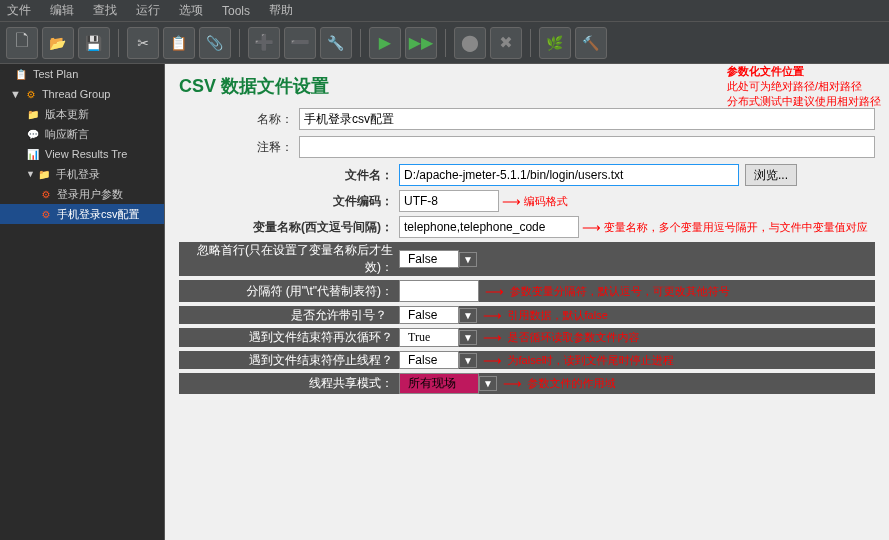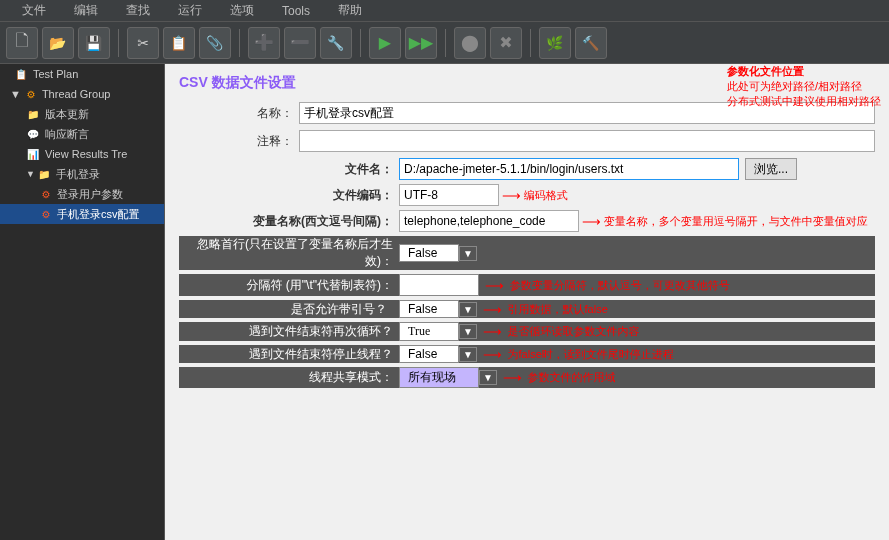--- a/index.html
+++ b/index.html
@@ -11,22 +11,22 @@
       height: 540px;
       overflow: hidden;
     }
 
     
     .menu-bar {
       background: #3c3f41;
       height: 22px;
       display: flex;
       align-items: center;
-      padding: 0 18px;
-      gap: 20px;
+      padding: 0 3px;
+      gap: 11px;
       border-bottom: 1px solid #555;
     }
     .menu-item {
       color: #bbbbbb;
       font-size: 12px;
       cursor: pointer;
       padding: 0 4px;
     }
 
     
@@ -100,23 +100,23 @@
     
     .content {
       flex: 1;
       background: #f0f0f0;
       overflow-y: auto;
       padding: 10px 14px;
       position: relative;
     }
 
     .content-title {
-      font-size: 14px;
+      font-size: 18px;
       font-weight: bold;
-      color: #8b5cf6;
+      color: #15803d;
       margin-bottom: 10px;
     }
 
     .form-row {
       display: flex;
       align-items: center;
       margin-bottom: 6px;
     }
     .form-label {
       width: 120px;
@@ -373,21 +373,21 @@
         <span style="background:#fff; border:1px solid #888; padding:1px 8px; font-size:12px; min-width:60px;">False</span>
         <span style="background:#555; color:#fff; border:1px solid #888; padding:1px 3px; font-size:10px; cursor:pointer;">▼</span>
       </div>
       <span class="red-arrow" style="color:red; font-size:13px; margin:0 6px;">⟶</span>
       <span style="color:red; font-size:11px;">为false时，读到文件尾时停止进程</span>
     </div>
 
     <div class="full-dark-row">
       <span style="color:#fff; font-size:12px; padding:0 6px; width:220px; text-align:right; flex-shrink:0;">线程共享模式：</span>
       <div style="display:flex; align-items:center;">
-        <span style="background:#c4b5fd; border:1px solid #888; padding:1px 8px; font-size:12px; min-width:80px;">所有现场</span>
+        <span style="background:#be185d; border:1px solid #888; padding:1px 8px; font-size:12px; min-width:80px;">所有现场</span>
         <span style="background:#555; color:#fff; border:1px solid #888; padding:1px 3px; font-size:10px; cursor:pointer;">▼</span>
       </div>
       <span class="red-arrow" style="color:red; font-size:13px; margin:0 6px;">⟶</span>
       <span style="color:red; font-size:11px;">参数文件的作用域</span>
     </div>
 
   </div>
 </div>
 
 </body></html>

